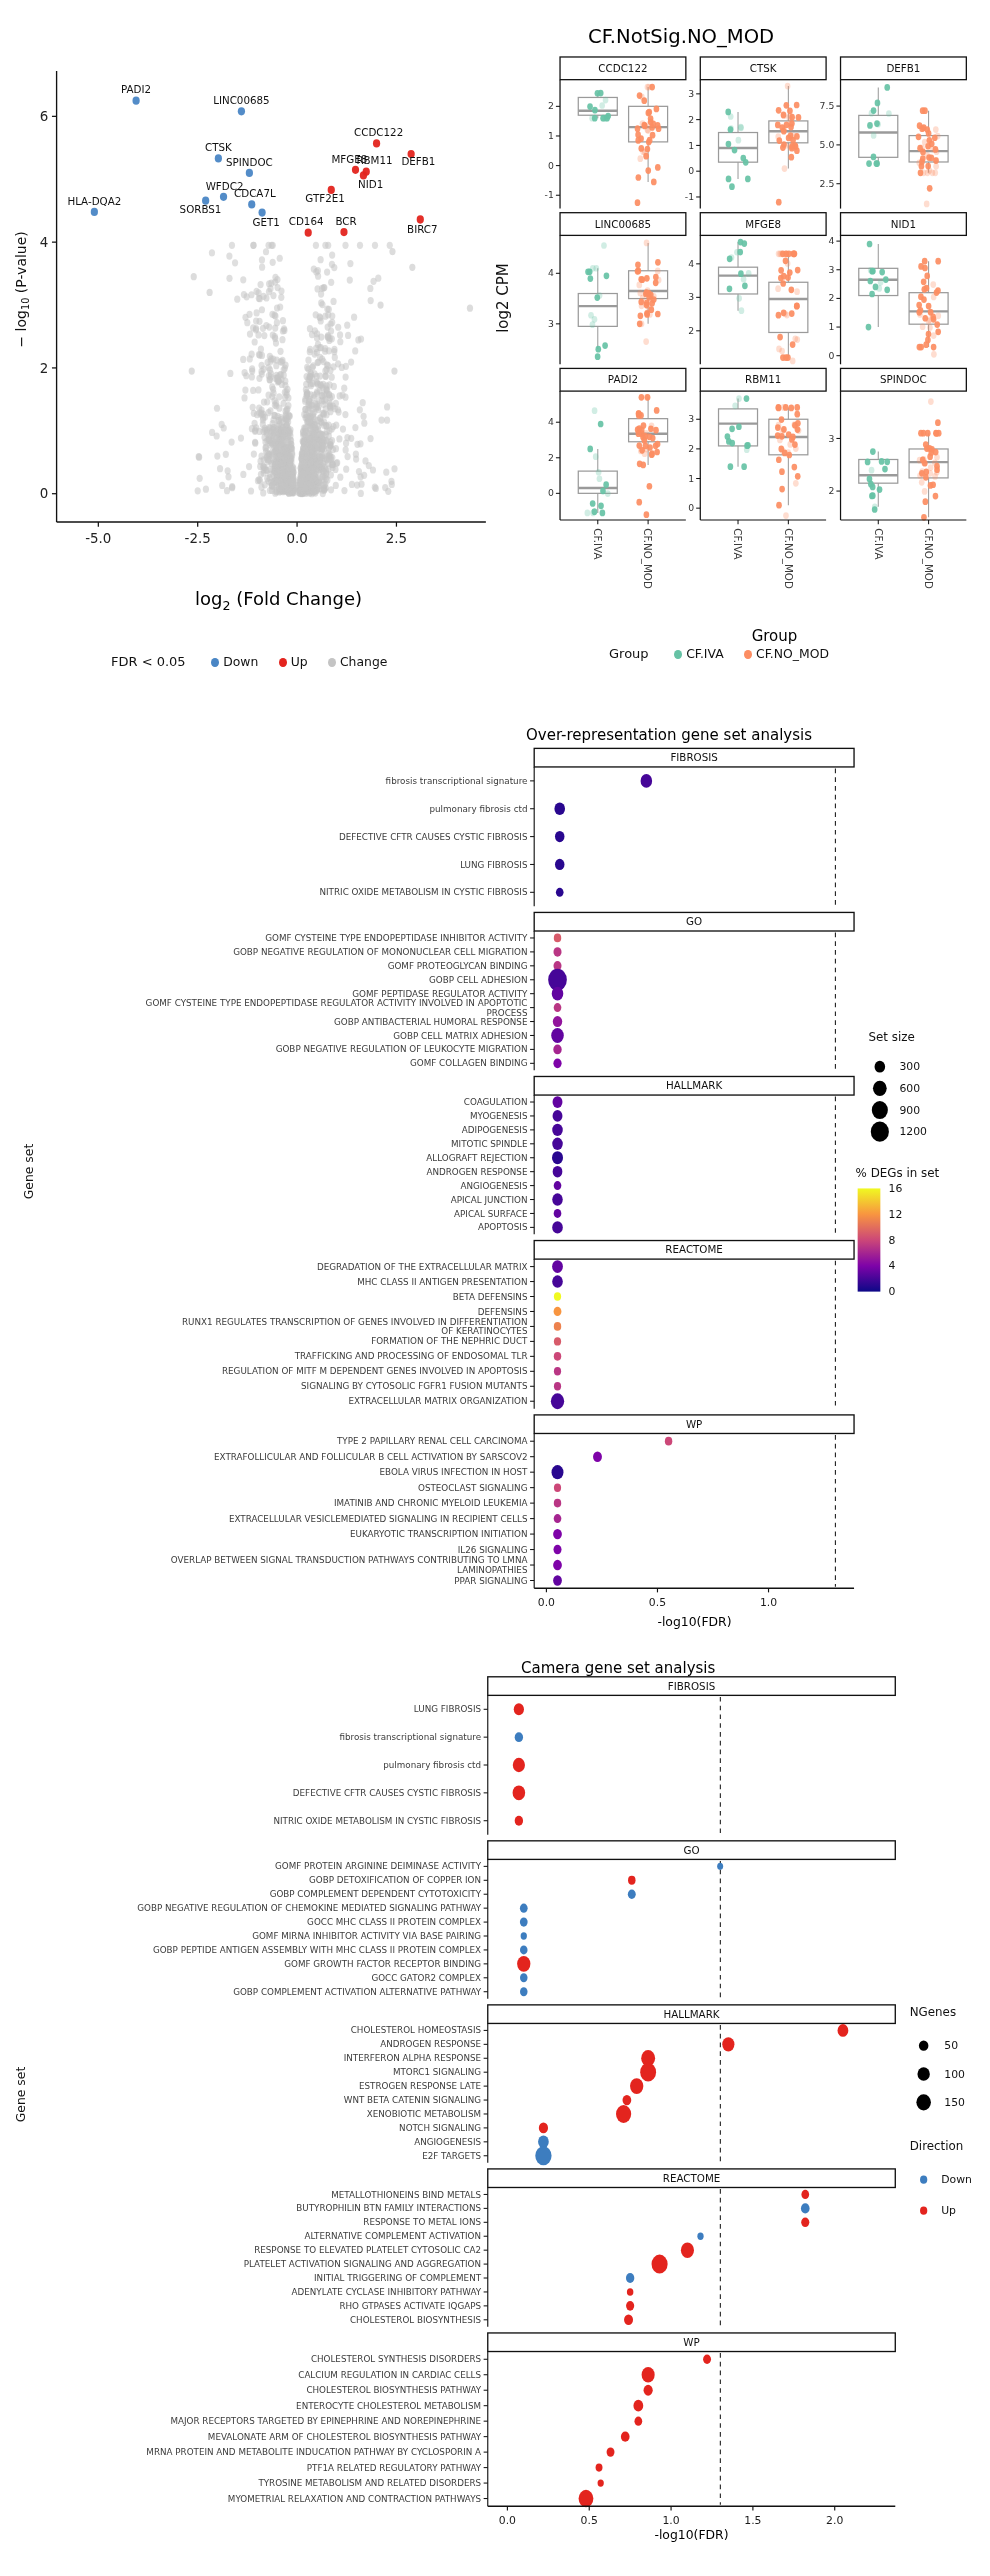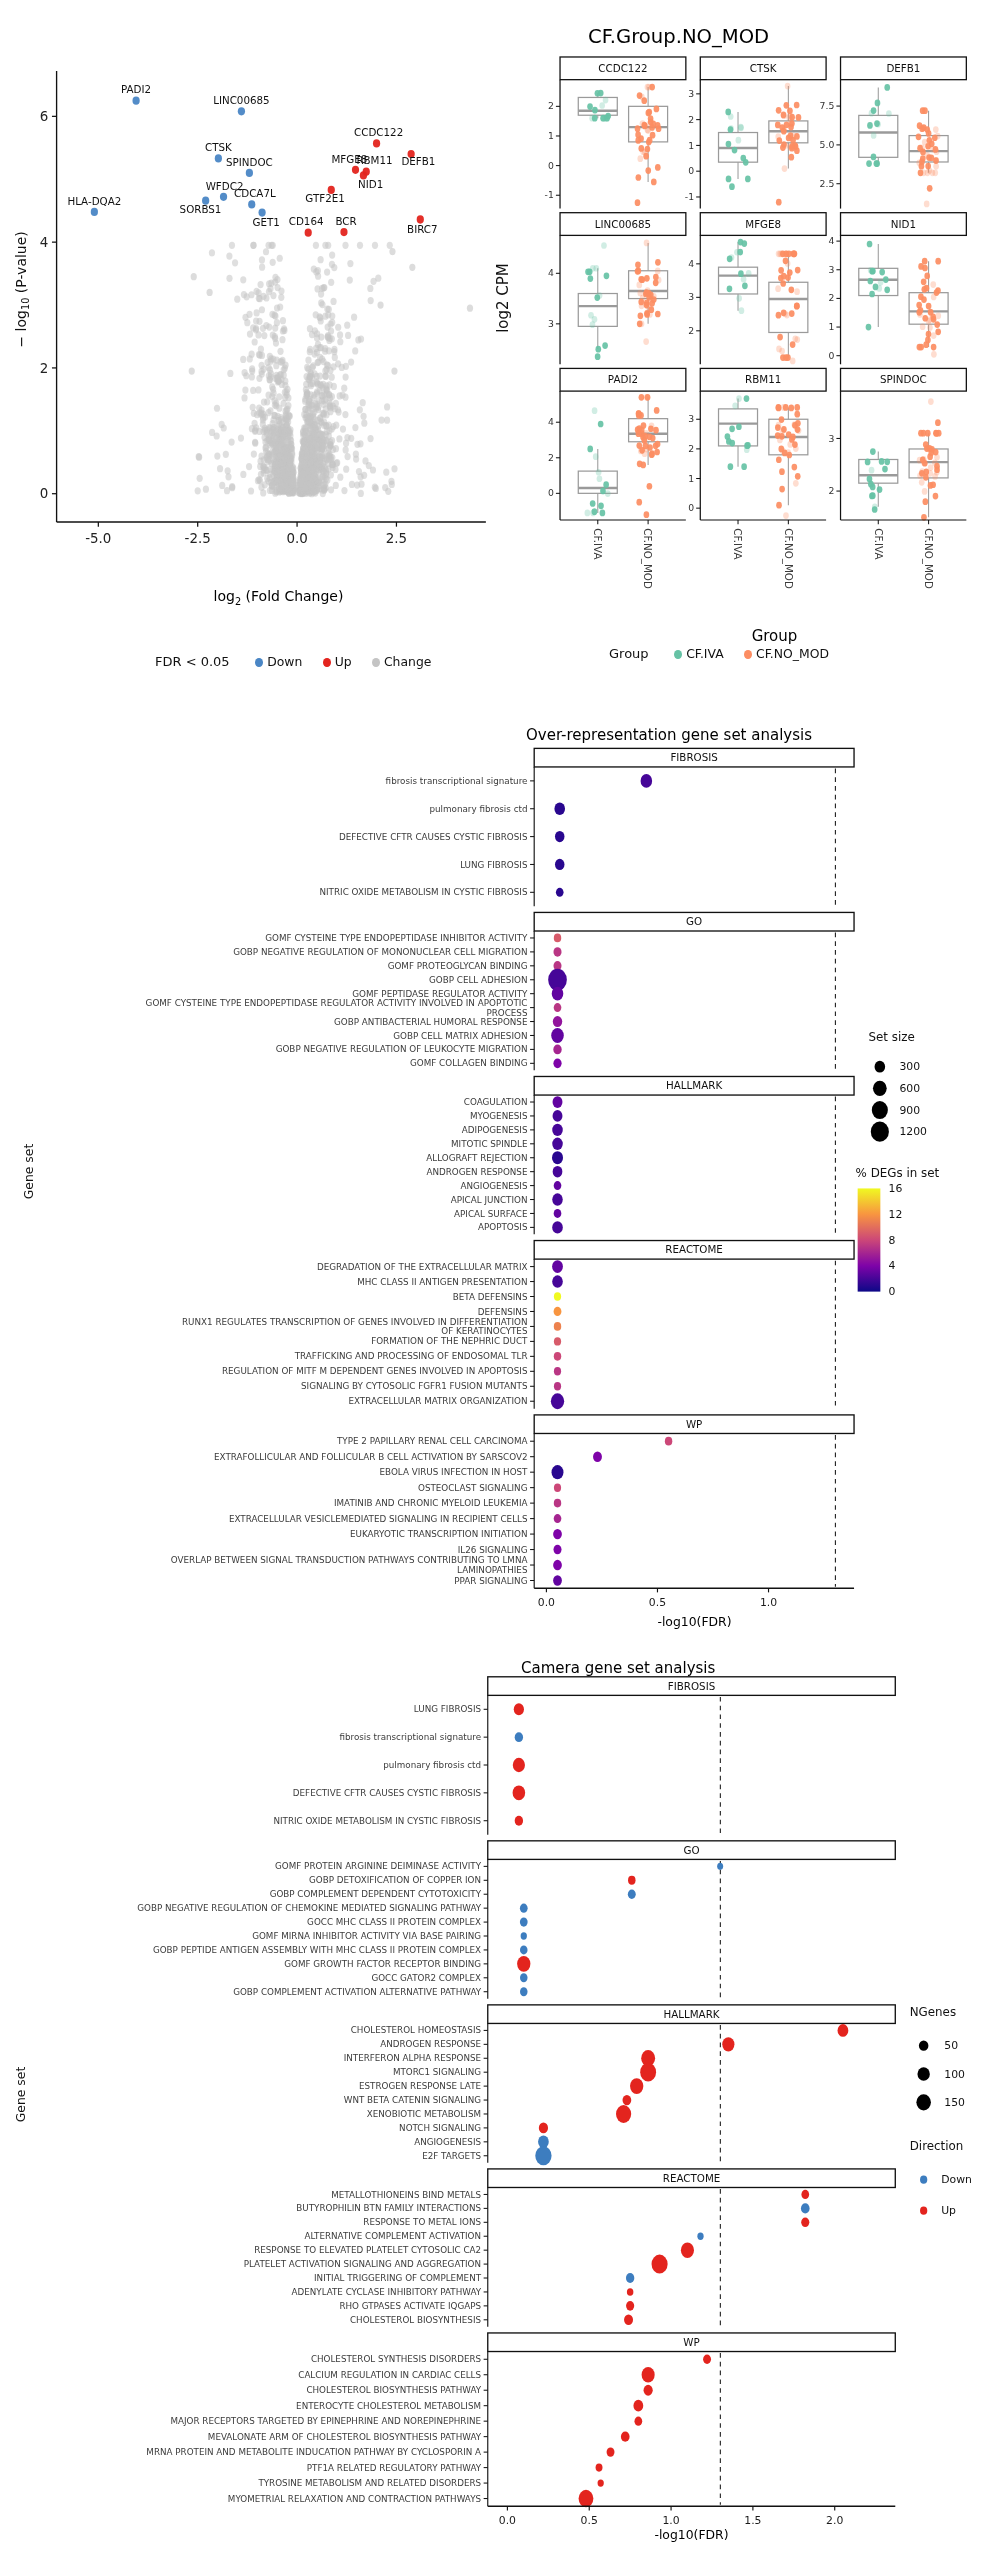--- a/index.html
+++ b/index.html
@@ -1583,30 +1583,30 @@
       <ellipse cx="804.8888888888889" cy="415.6764295676429" rx="7" ry="8" fill="#e3241e" opacity="0.95"></ellipse>
       <text x="808.8888888888889" y="441.6764295676429" fill="#111" text-anchor="middle" font-size="20">BIRC7</text>
       <ellipse cx="587.6444444444444" cy="441.27475592747544" rx="7" ry="8" fill="#e3241e" opacity="0.95"></ellipse>
       <text x="583.6444444444444" y="427.27475592747544" fill="#111" text-anchor="middle" font-size="20">CD164</text>
       <ellipse cx="656.9777777777778" cy="440.05578800557873" rx="7" ry="8" fill="#e3241e" opacity="0.95"></ellipse>
       <text x="660.9777777777778" y="426.05578800557873" fill="#111" text-anchor="middle" font-size="20">BCR</text>
     </svg>
 
   <div class="abs rot-label" style="left:-45px;top:280px;width:134px;font-size:14px;text-align:center;"><span>− log</span><sub>10</sub><span> (P-value)</span></div>
 
-  <div class="abs axis-label" style="left:170px;top:588px;width:217px;font-size:14px;"><span>log</span><sub>2</sub><span> (Fold Change)</span></div>
+  <div class="abs axis-label" style="left:170px;top:588px;width:217px;font-size:18px;"><span>log</span><sub>2</sub><span> (Fold Change)</span></div>
 
-  <div class="abs legend-row" style="left:111px;top:654px;margin-left:44px;">
+  <div class="abs legend-row" style="left:111px;top:654px;">
     <span class="legend-title">FDR &lt; 0.05</span>
     <span><span class="dot" style="background: rgb(74, 134, 197);"></span><span>Down</span></span>
     <span><span class="dot" style="background: rgb(227, 36, 30);"></span><span>Up</span></span>
     <span><span class="dot" style="background: rgb(196, 196, 196);"></span><span>Change</span></span>
   </div>
 
-  <div class="abs panel-title" style="left:588px;top:25px;">CF.Group.NO_MOD</div>
+  <div class="abs panel-title" style="left:588px;top:25px;">CF.NotSig.NO_MOD</div>
 
   <svg id="box-svg" class="abs" style="left:493px;top:7.7px;" width="495" height="611" viewBox="0 0 960 1185">
       <rect x="130" y="95" width="244" height="44" fill="#fff" stroke="#111" stroke-width="2.5"></rect>
       <text x="252" y="124" fill="#111" text-anchor="middle" font-size="20">CCDC122</text>
       <line x1="130" y1="139" x2="130" y2="389" stroke="#111" stroke-width="2.4"></line>
       <line x1="122" y1="363.13793103448273" x2="130" y2="363.13793103448273" stroke="#111" stroke-width="2"></line>
       <text x="118" y="369.13793103448273" fill="#333" text-anchor="end" font-size="18">-1</text>
       <line x1="122" y1="305.66666666666663" x2="130" y2="305.66666666666663" stroke="#111" stroke-width="2"></line>
       <text x="118" y="311.66666666666663" fill="#333" text-anchor="end" font-size="18">0</text>
       <line x1="122" y1="248.19540229885055" x2="130" y2="248.19540229885055" stroke="#111" stroke-width="2"></line>

